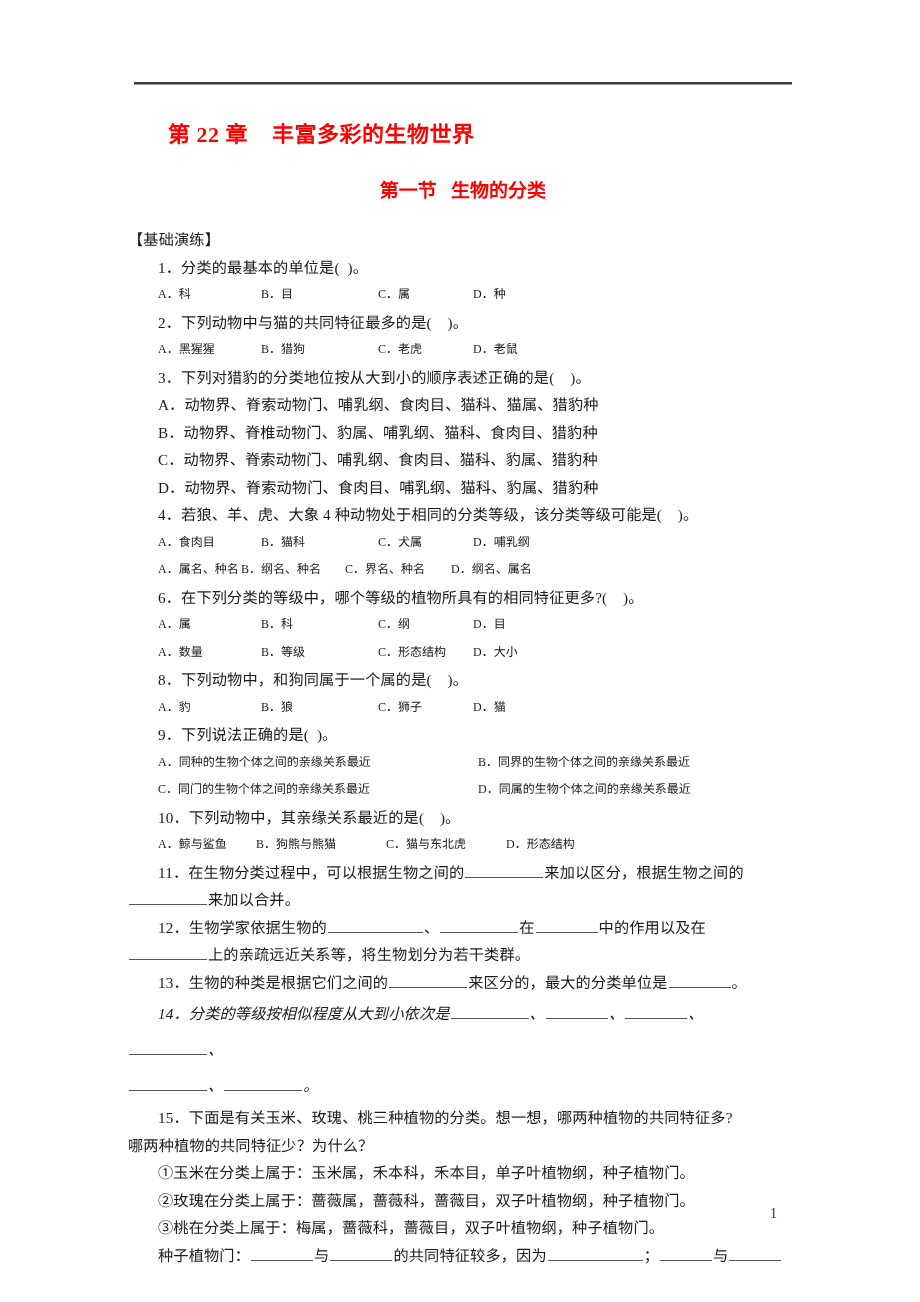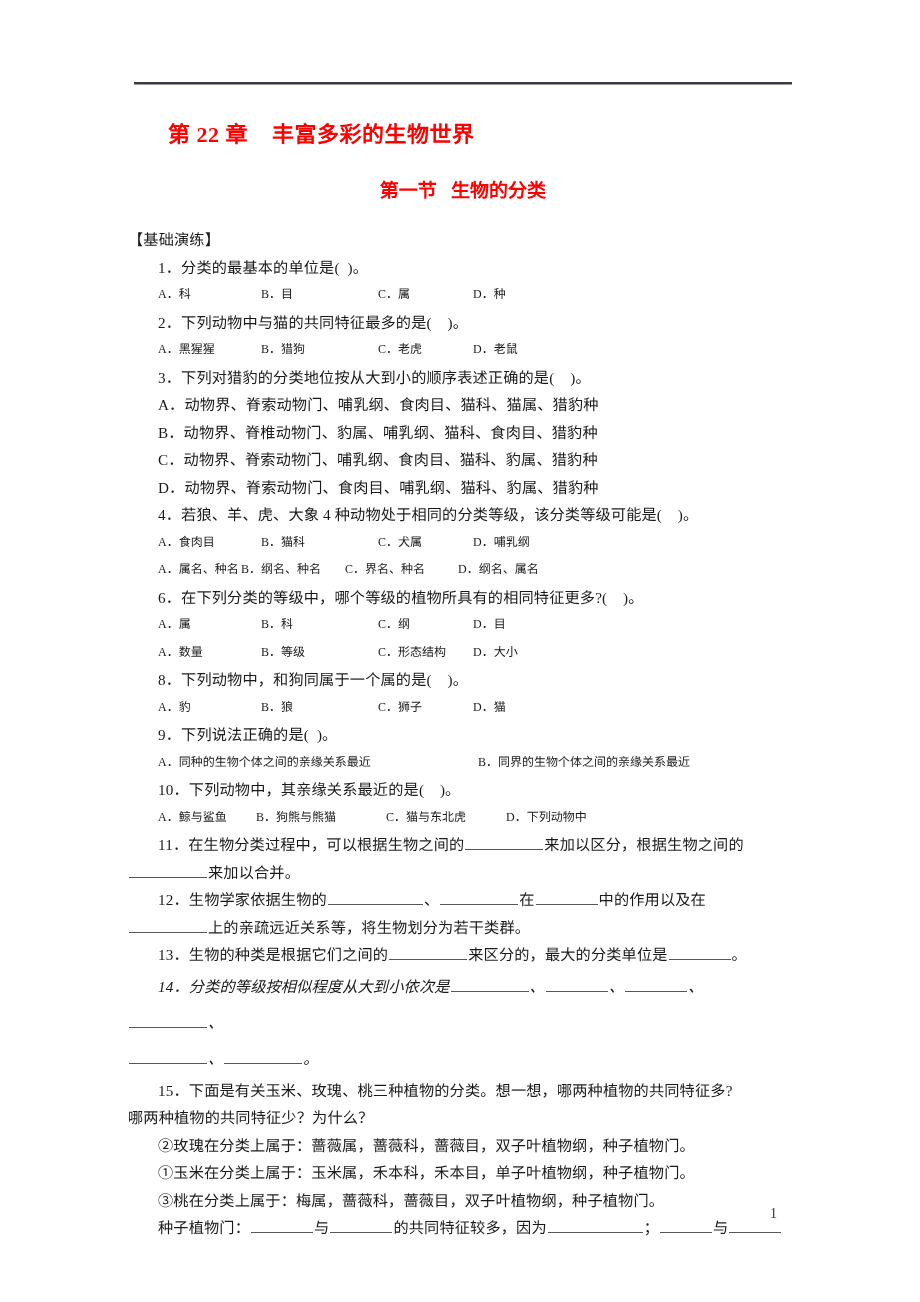--- a/index.html
+++ b/index.html
@@ -96,21 +96,21 @@
     white-space: pre;
   }
   .o1 { left: 30px; }
   .o2 { left: 133px; }
   .o3 { left: 250px; }
   .o4 { left: 345px; }
 
   .opts.wide span.o1 { left: 30px; }
   .opts.wide span.o2 { left: 113px; }
   .opts.wide span.o3 { left: 217px; }
-  .opts.wide span.o4 { left: 330px; }
+  .opts.wide span.o4 { left: 323px; }
 
   .opts.two span.o1 { left: 30px; }
   .opts.two span.o2 { left: 350px; }
 
   .opts.four10 span.o1 { left: 30px; }
   .opts.four10 span.o2 { left: 128px; }
   .opts.four10 span.o3 { left: 258px; }
   .opts.four10 span.o4 { left: 378px; }
 
   .blank {
@@ -169,40 +169,41 @@
       <div class="line indent-q">6．在下列分类的等级中，哪个等级的植物所具有的相同特征更多?(    )。</div>
       <div class="opts"><span class="o o1">A．属</span><span class="o o2">B．科</span><span class="o o3">C．纲</span><span class="o o4">D．目</span></div>
 
       <div class="opts"><span class="o o1">A．数量</span><span class="o o2">B．等级</span><span class="o o3">C．形态结构</span><span class="o o4">D．大小</span></div>
 
       <div class="line indent-q">8．下列动物中，和狗同属于一个属的是(    )。</div>
       <div class="opts"><span class="o o1">A．豹</span><span class="o o2">B．狼</span><span class="o o3">C．狮子</span><span class="o o4">D．猫</span></div>
 
       <div class="line indent-q">9．下列说法正确的是(  )。</div>
       <div class="opts two"><span class="o o2">B．同界的生物个体之间的亲缘关系最近</span><span class="o o1">A．同种的生物个体之间的亲缘关系最近</span></div>
+      <div class="opts two"><span class="o o1">C．同门的生物个体之间的亲缘关系最近</span><span class="o o2">D．同属的生物个体之间的亲缘关系最近</span></div>
 
       <div class="line indent-q">10．下列动物中，其亲缘关系最近的是(    )。</div>
-      <div class="opts four10"><span class="o o1">A．鲸与鲨鱼</span><span class="o o2">B．狗熊与熊猫</span><span class="o o3">C．猫与东北虎</span><span class="o o4">D．下列动物中</span></div>
+      <div class="opts four10"><span class="o o1">A．鲸与鲨鱼</span><span class="o o2">B．狗熊与熊猫</span><span class="o o3">C．猫与东北虎</span><span class="o o4">D．形态结构</span></div>
 
       <div class="line indent-q"><span>11．在生物分类过程中，可以根据生物之间的</span><span class="blank b-lg"></span><span>来加以区分，根据生物之间的</span></div>
       <div class="line hang"><span class="blank b-lg"></span><span>来加以合并。</span></div>
 
       <div class="line indent-q"><span>12．生物学家依据生物的</span><span class="blank b-xl"></span><span>、</span><span class="blank b-lg"></span><span>在</span><span class="blank b-md"></span><span>中的作用以及在</span></div>
       <div class="line hang"><span class="blank b-lg"></span><span>上的亲疏远近关系等，将生物划分为若干类群。</span></div>
 
       <div class="line indent-q"><span>13．生物的种类是根据它们之间的</span><span class="blank b-lg"></span><span>来区分的，最大的分类单位是</span><span class="blank b-md"></span><span>。</span></div>
 
       <div class="line indent-q tall"><span>14．分类的等级按相似程度从大到小依次是</span><span class="blank b-lg"></span><span>、</span><span class="blank b-md"></span><span>、</span><span class="blank b-md"></span><span>、</span></div>
       <div class="line hang tall"><span class="blank b-lg"></span><span>、</span></div>
       <div class="line hang tall"><span class="blank b-lg"></span><span>、</span><span class="blank b-lg"></span><span>。</span></div>
 
       <div class="line indent-q">15．下面是有关玉米、玫瑰、桃三种植物的分类。想一想，哪两种植物的共同特征多?</div>
       <div class="line hang">哪两种植物的共同特征少？为什么？</div>
+      <div class="line indent-q">①玉米在分类上属于：玉米属，禾本科，禾本目，单子叶植物纲，种子植物门。</div>
       <div class="line indent-q">②玫瑰在分类上属于：蔷薇属，蔷薇科，蔷薇目，双子叶植物纲，种子植物门。</div>
-      <div class="line indent-q">①玉米在分类上属于：玉米属，禾本科，禾本目，单子叶植物纲，种子植物门。</div>
       <div class="line indent-q">③桃在分类上属于：梅属，蔷薇科，蔷薇目，双子叶植物纲，种子植物门。</div>
       <div class="line indent-q"><span>种子植物门：</span><span class="blank b-md"></span><span>与</span><span class="blank b-md"></span><span>的共同特征较多，因为</span><span class="blank b-xl"></span><span>；</span><span class="blank b-sm"></span><span>与</span><span class="blank b-sm"></span></div>
       <div class="line hang"></div>
 
     </div>
   </div>
 
   <div class="page-number">1</div>
 
 </div>

